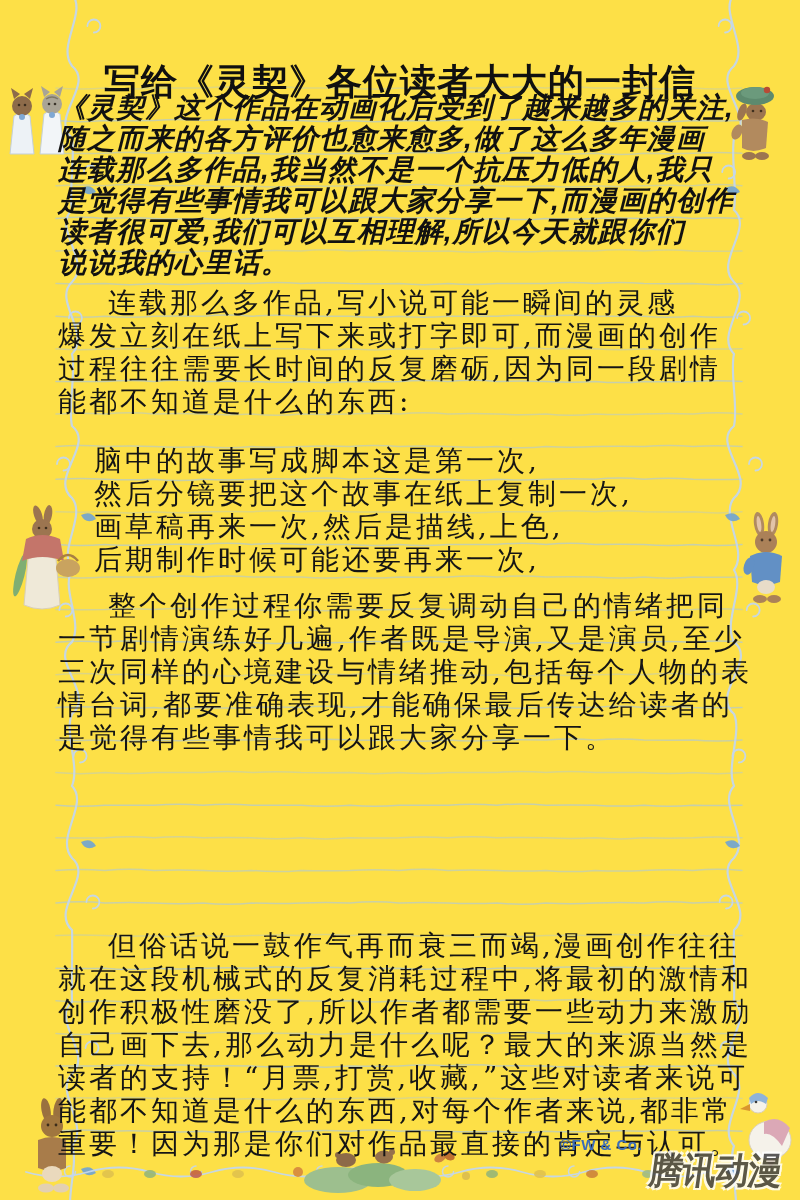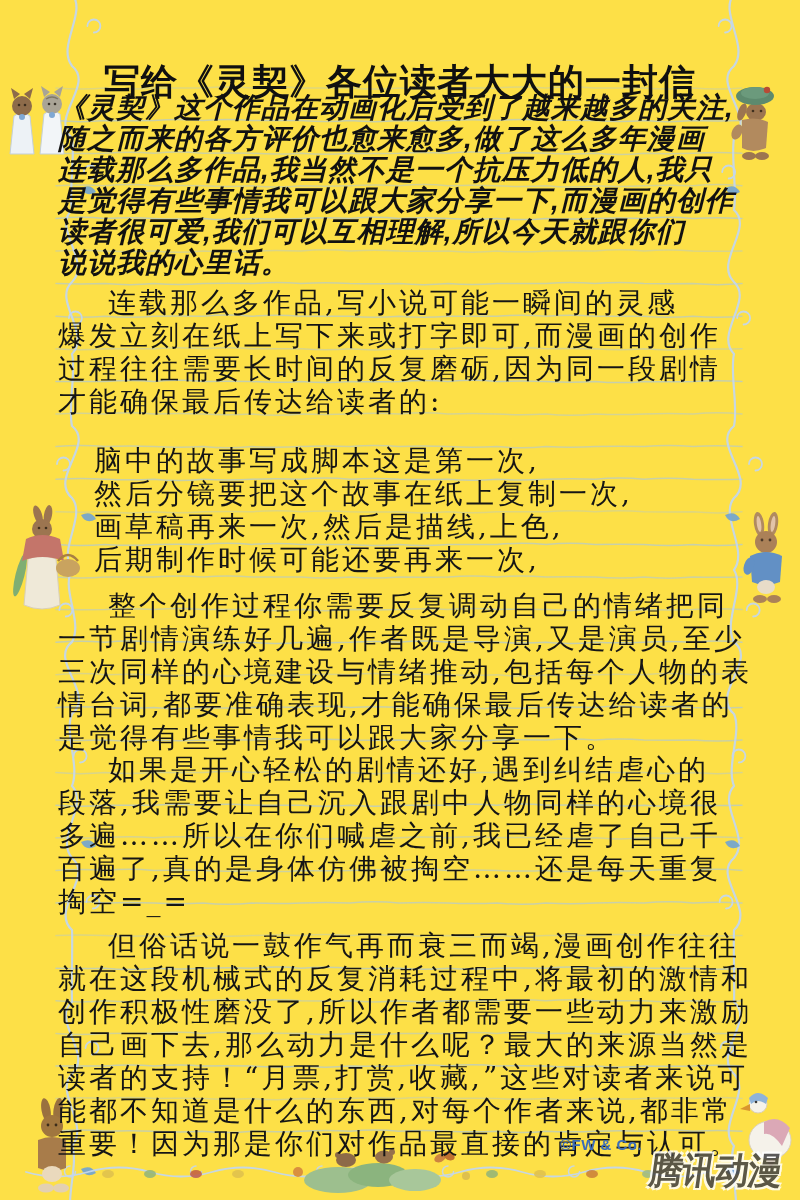--- a/index.html
+++ b/index.html
@@ -225,45 +225,38 @@
     <div class="tline">连载那么多作品,我当然不是一个抗压力低的人,我只</div>
     <div class="tline">是觉得有些事情我可以跟大家分享一下,而漫画的创作</div>
     <div class="tline">读者很可爱,我们可以互相理解,所以今天就跟你们</div>
     <div class="tline">说说我的心里话。</div>
   </div>
 
   <div class="block kai-par" style="top:286px">
     <div class="tline ind">连载那么多作品,写小说可能一瞬间的灵感</div>
     <div class="tline">爆发立刻在纸上写下来或打字即可,而漫画的创作</div>
     <div class="tline">过程往往需要长时间的反复磨砺,因为同一段剧情</div>
-    <div class="tline">才能确保最后传达给读者的:</div>
+    <div class="tline">能都不知道是什么的东西:</div>
   </div>
 
   <div class="block kai-par list-par" style="top:444px">
     <div class="tline">脑中的故事写成脚本这是第一次,</div>
     <div class="tline">然后分镜要把这个故事在纸上复制一次,</div>
     <div class="tline">画草稿再来一次,然后是描线,上色,</div>
     <div class="tline">后期制作时候可能还要再来一次,</div>
   </div>
 
   <div class="block kai-par" style="top:589px">
     <div class="tline ind">整个创作过程你需要反复调动自己的情绪把同</div>
     <div class="tline">一节剧情演练好几遍,作者既是导演,又是演员,至少</div>
     <div class="tline">三次同样的心境建设与情绪推动,包括每个人物的表</div>
     <div class="tline">情台词,都要准确表现,才能确保最后传达给读者的</div>
     <div class="tline">是觉得有些事情我可以跟大家分享一下。</div>
   </div>
 
-  <div class="block kai-par" style="top:753px">
-    <div class="tline ind">如果是开心轻松的剧情还好,遇到纠结虐心的</div>
-    <div class="tline">段落,我需要让自己沉入跟剧中人物同样的心境很</div>
-    <div class="tline">多遍……所以在你们喊虐之前,我已经虐了自己千</div>
-    <div class="tline">百遍了,真的是身体仿佛被掏空……还是每天重复</div>
-    <div class="tline">掏空=_=</div>
-  </div>
 
   <div class="block kai-par" style="top:929px">
     <div class="tline ind">但俗话说一鼓作气再而衰三而竭,漫画创作往往</div>
     <div class="tline">就在这段机械式的反复消耗过程中,将最初的激情和</div>
     <div class="tline">创作积极性磨没了,所以作者都需要一些动力来激励</div>
     <div class="tline">自己画下去,那么动力是什么呢？最大的来源当然是</div>
     <div class="tline">读者的支持！“月票,打赏,收藏,”这些对读者来说可</div>
     <div class="tline">能都不知道是什么的东西,对每个作者来说,都非常</div>
     <div class="tline">重要！因为那是你们对作品最直接的肯定与认可。</div>
   </div>

